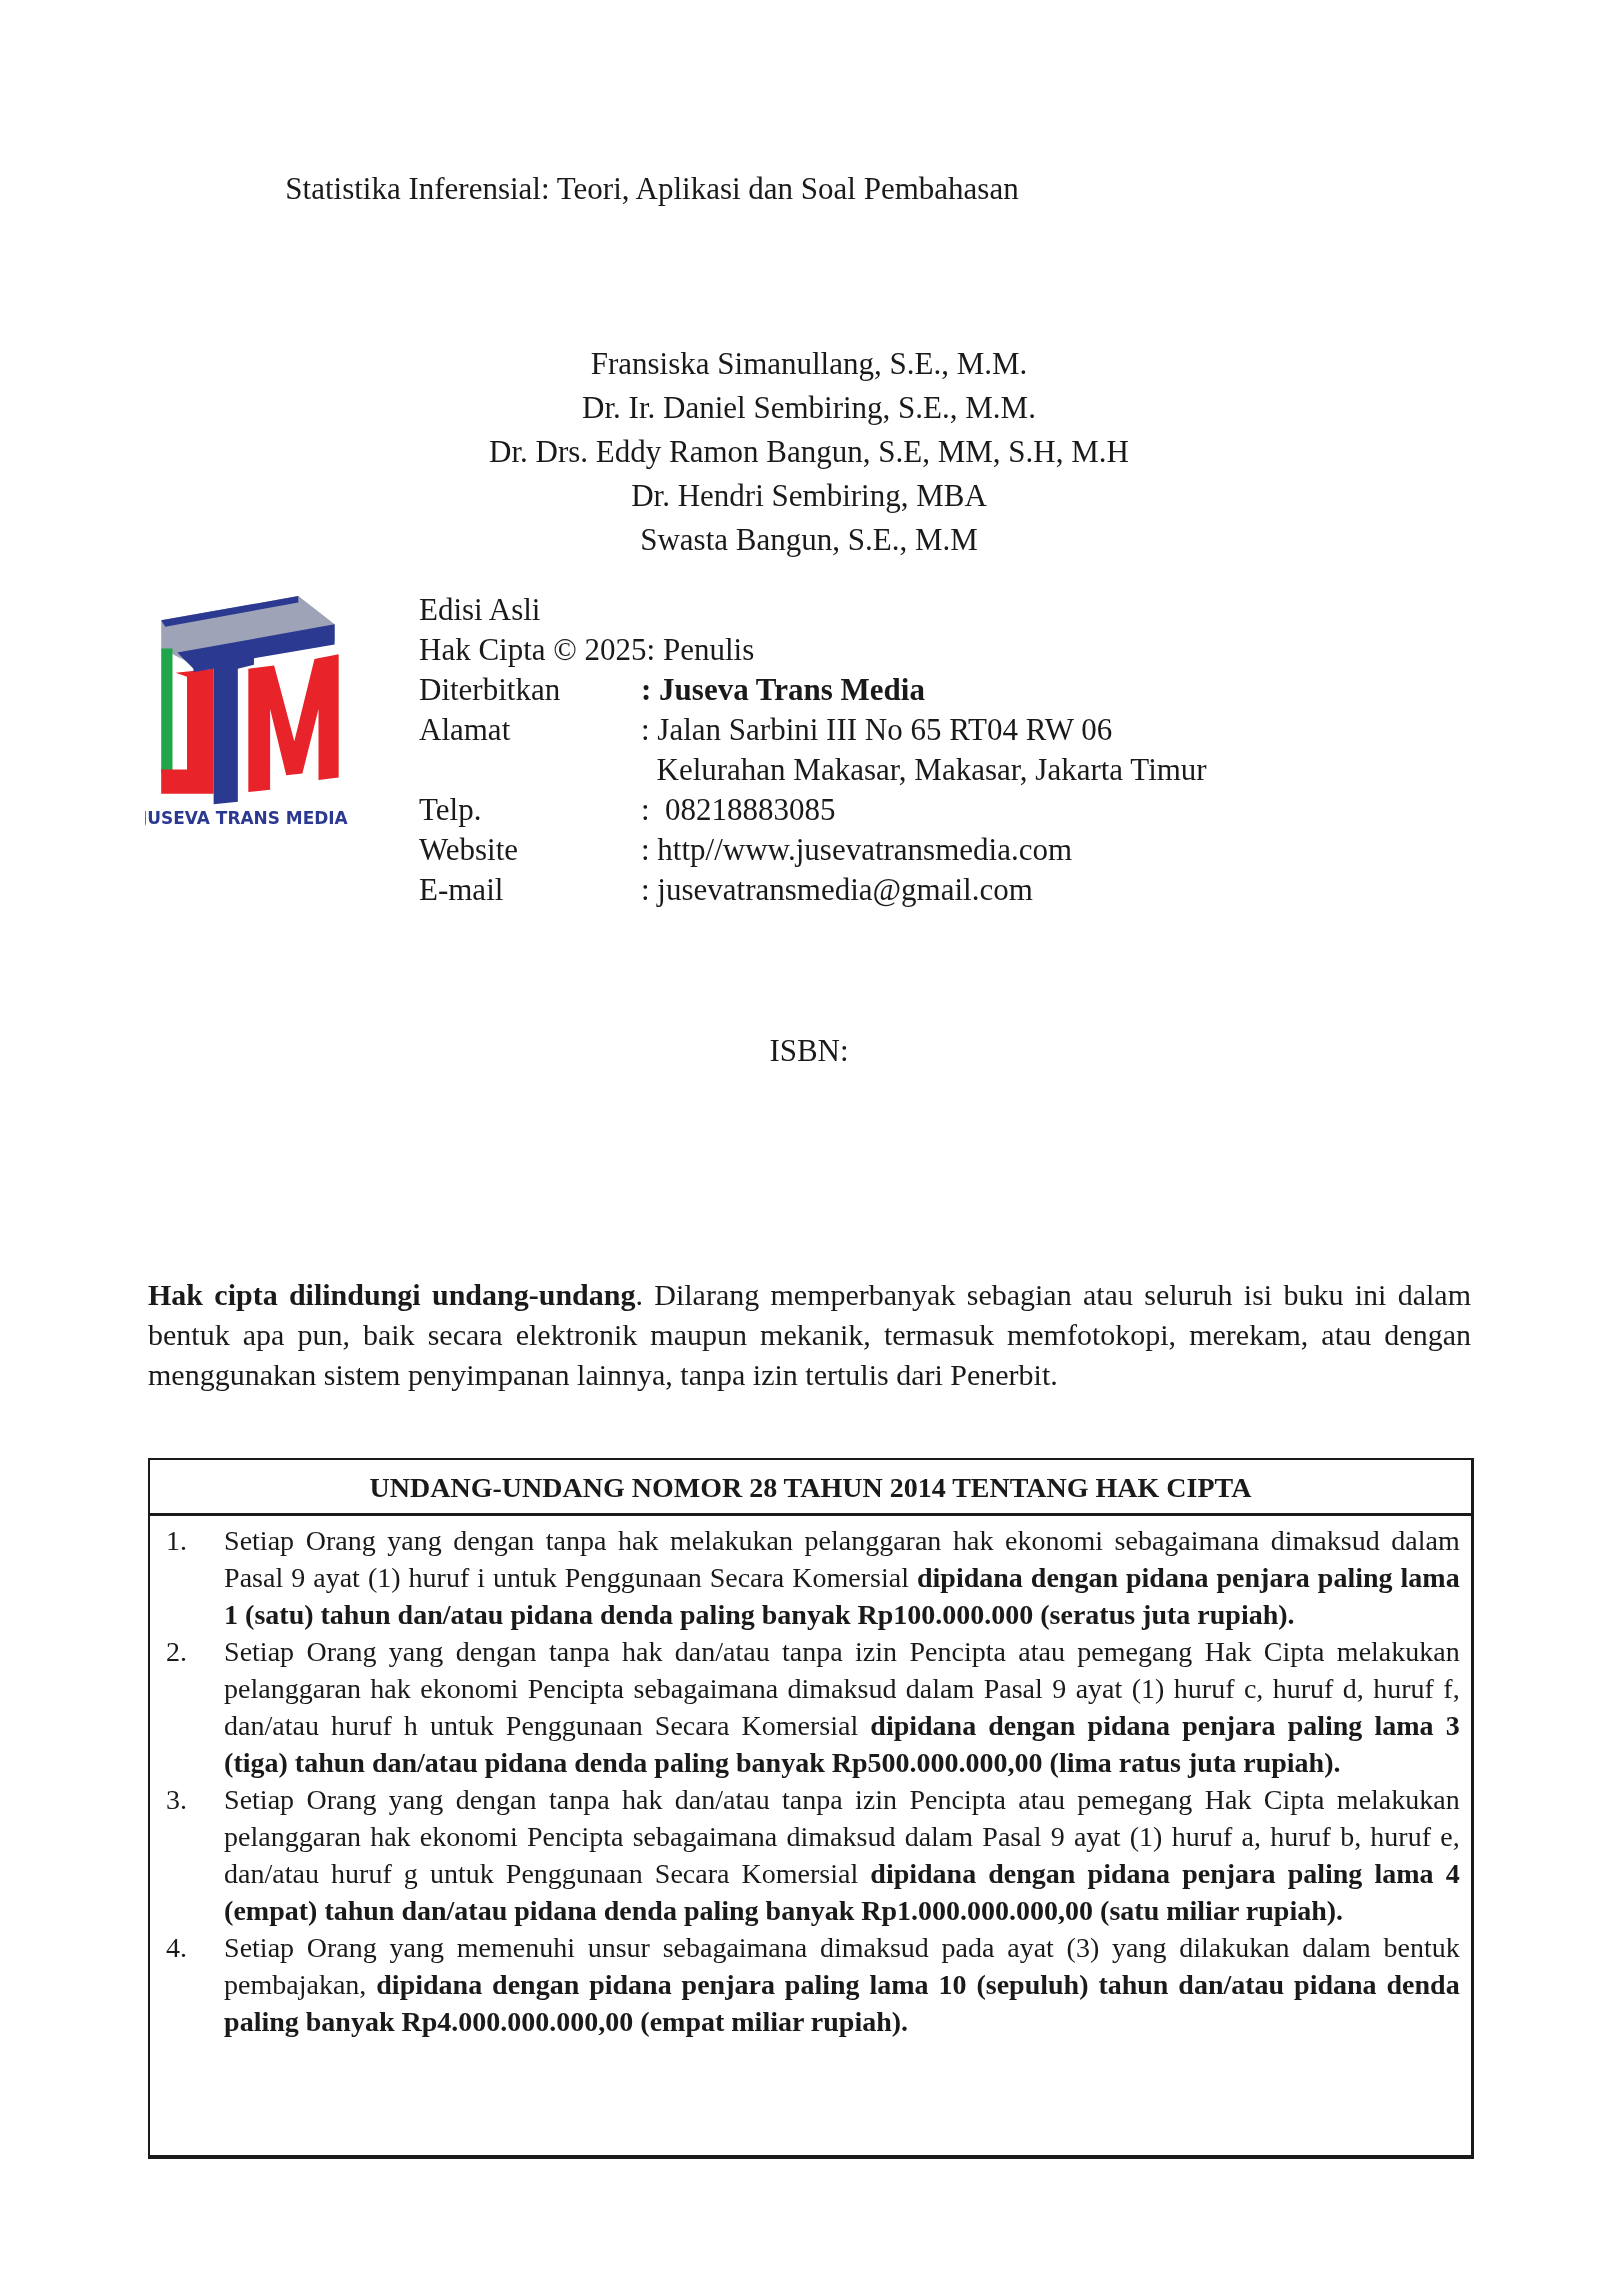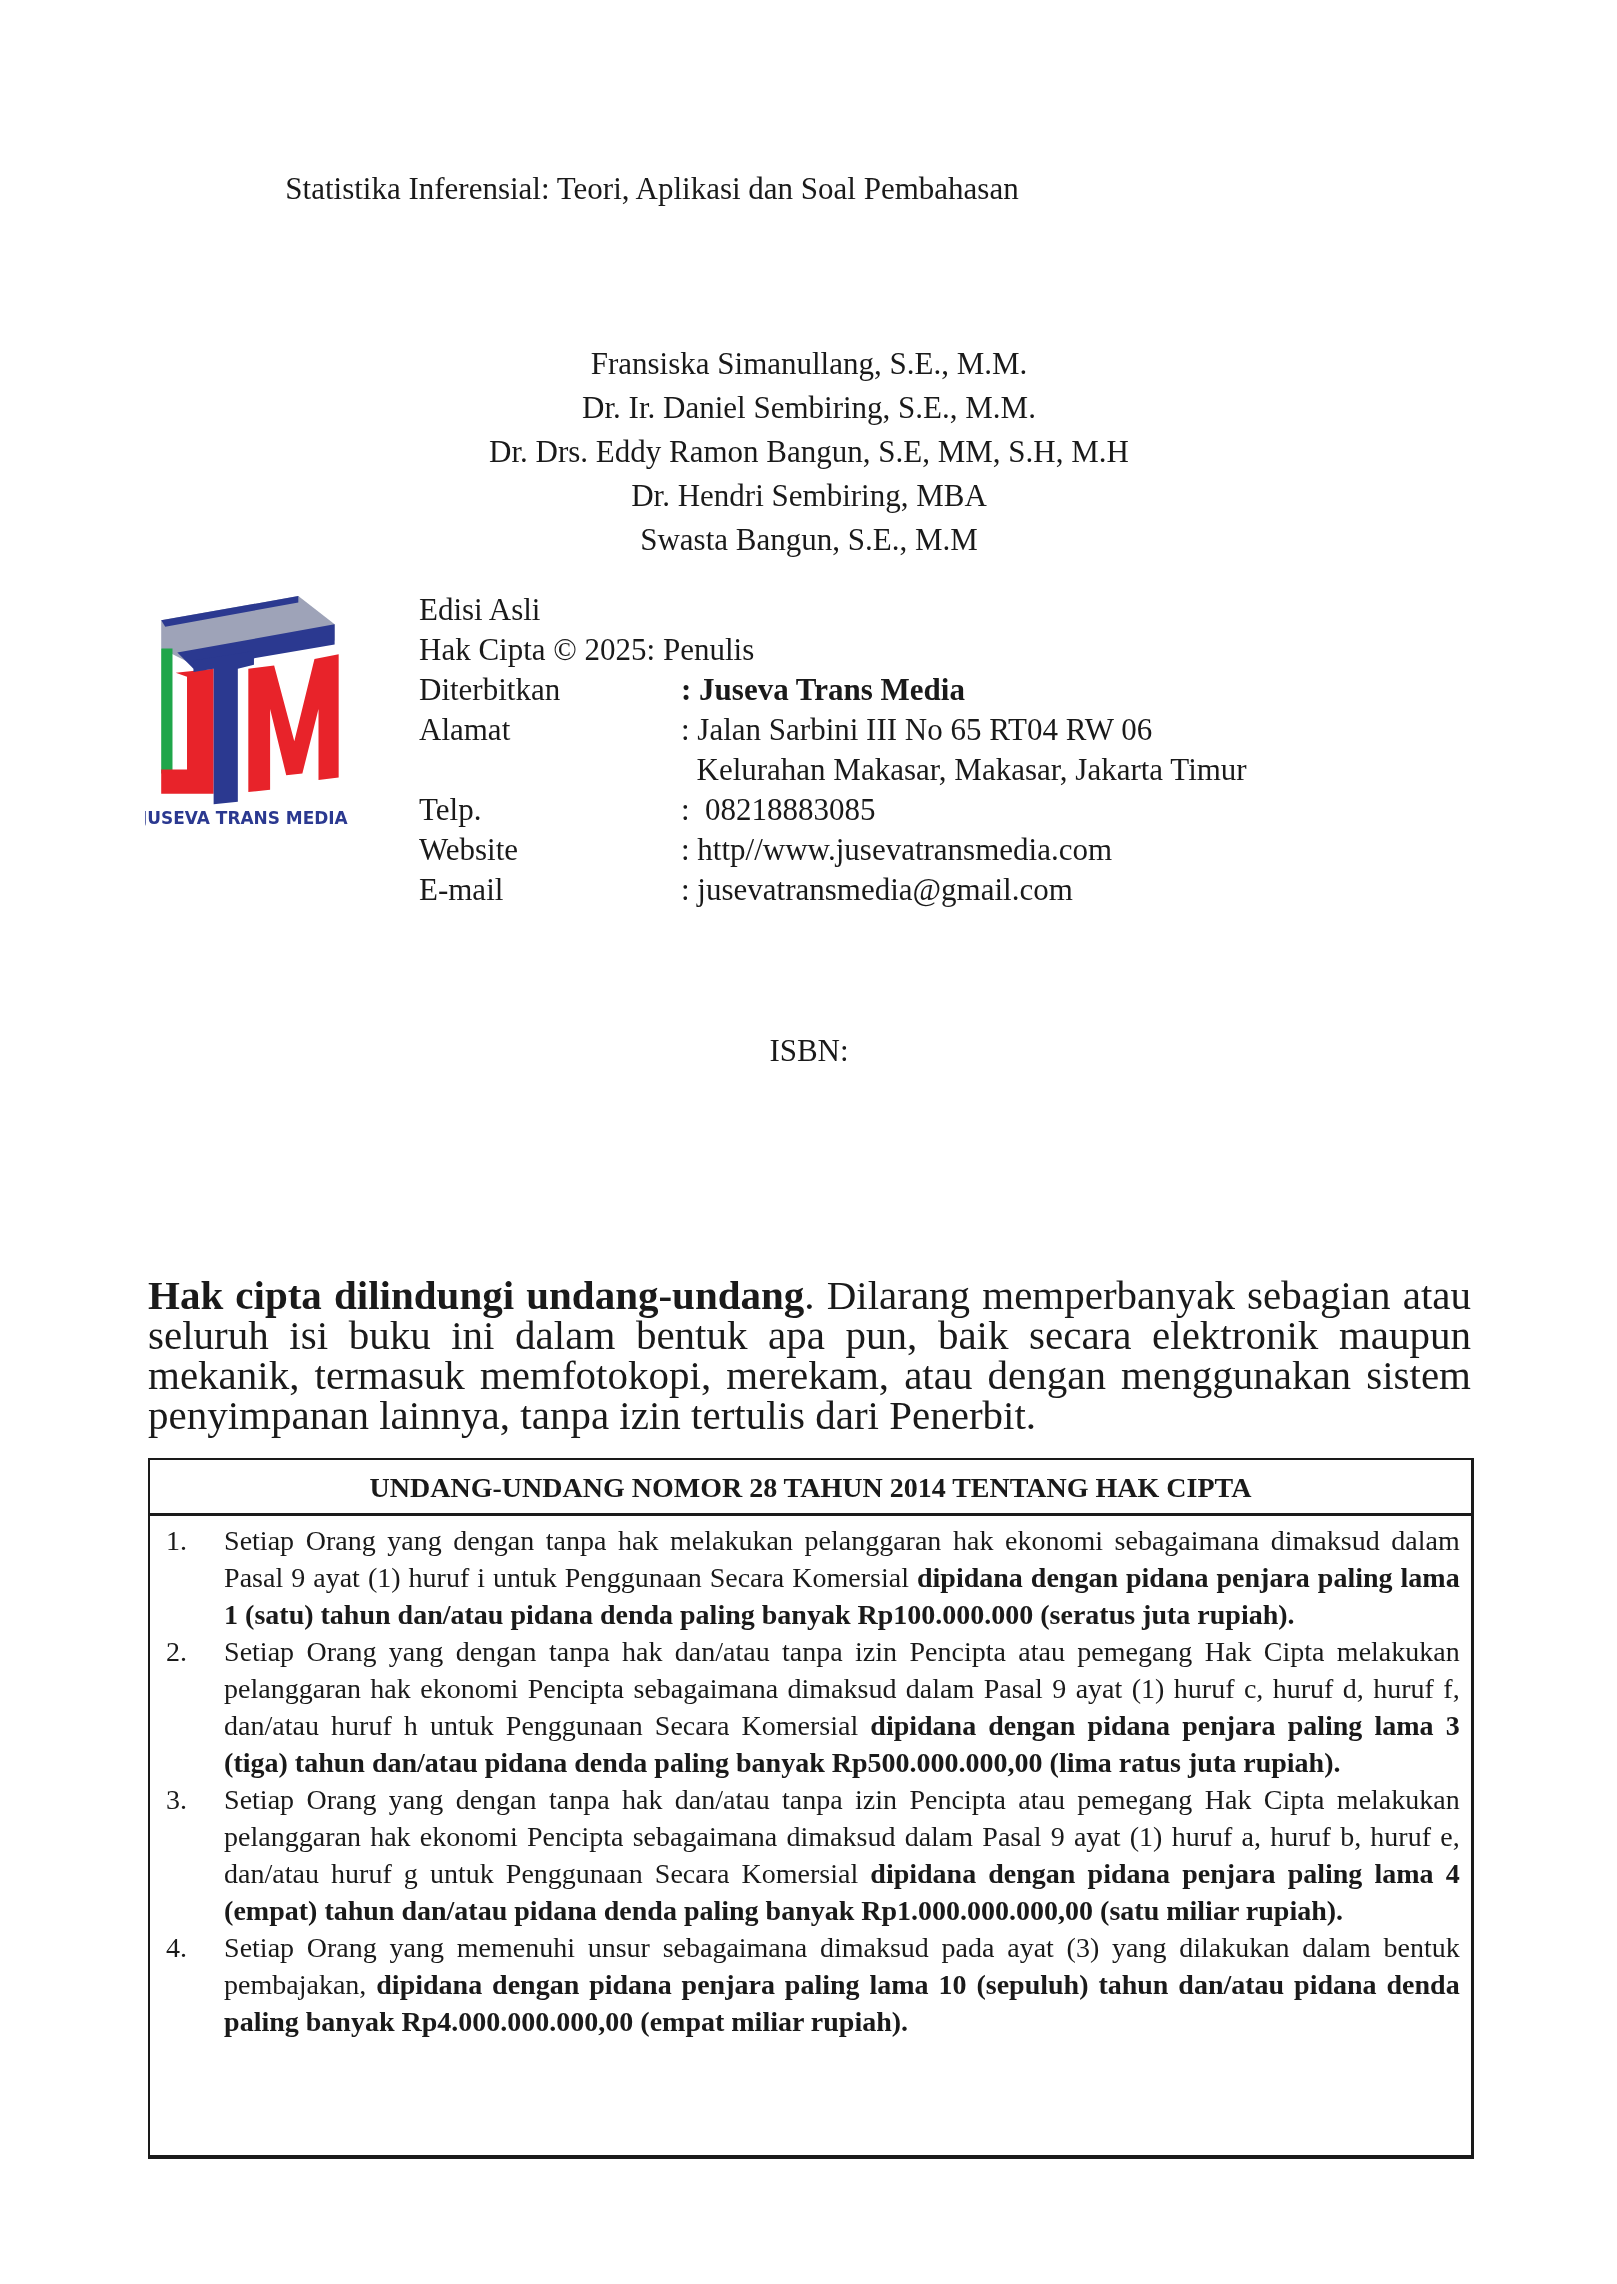--- a/index.html
+++ b/index.html
@@ -4,26 +4,26 @@
   <style>
     html, body { margin: 0; padding: 0; background: #ffffff; }
     body { width: 1618px; height: 2284px; position: relative; overflow: hidden;
            font-family: "Liberation Serif", "DejaVu Serif", serif; color: #1a1a1a; }
     .book-title { position: absolute; top: 171px; left: 0; width: 1304px; text-align: center;
                   font-size: 31px; }
     .authors { position: absolute; top: 305px; left: 0; width: 1618px; text-align: center;
                font-size: 31px; line-height: 44px; margin-top: 37px; }
     .logo { position: absolute; left: 145px; top: 588px; width: 226px; height: 242px; }
     .info { position: absolute; left: 419px; top: 590px; font-size: 31px; line-height: 40px; }
-    .info .row { display: flex; gap: 40px; }
+    .info .row { display: flex; }
     .info .lbl { width: 222px; flex: none; }
     .info .val { white-space: pre; }
     .bold { font-weight: bold; }
     .isbn { position: absolute; top: 1033px; left: 0; width: 1618px; text-align: center; font-size: 31px; }
-    .notice { position: absolute; left: 148px; top: 1275px; width: 1323px; font-size: 41px;
+    .notice { position: absolute; left: 148px; top: 1275px; width: 1323px; font-size: 30px;
               line-height: 40px; text-align: justify; }
     .law-box { position: absolute; left: 148px; top: 1458px; width: 1326px; height: 701px;
                border: 2.4px solid #1a1a1a; border-bottom-width: 4px; border-right-width: 3.2px; box-sizing: border-box; }
     .law-title { height: 56px; border-bottom: 3.2px solid #1a1a1a; text-align: center;
                  font-weight: bold; font-size: 28px; line-height: 56px; box-sizing: border-box; }
     .law-list { padding: 6.4px 11.3px 0 11.3px; font-size: 28px; line-height: 37px; }
     .law-item { display: flex; }
     .law-num { width: 58px; flex: none; padding-left: 4.8px; }
     .law-text { flex: 1; text-align: justify; }
   </style>

